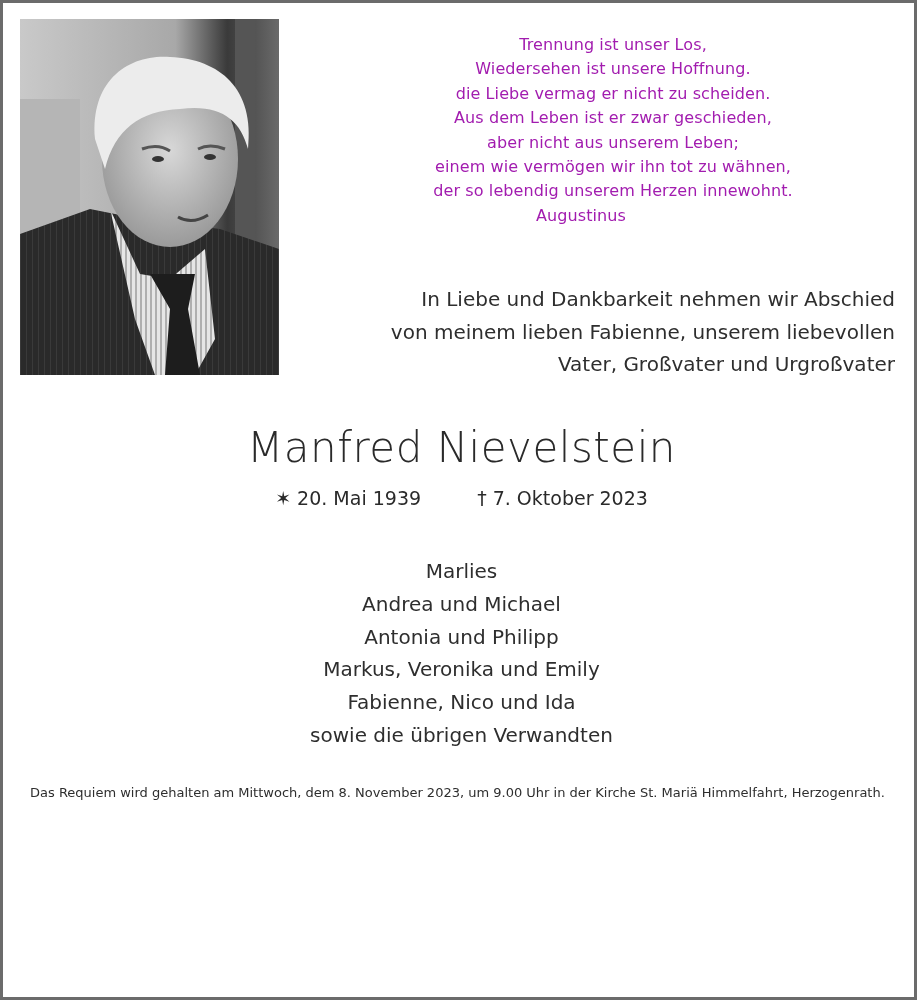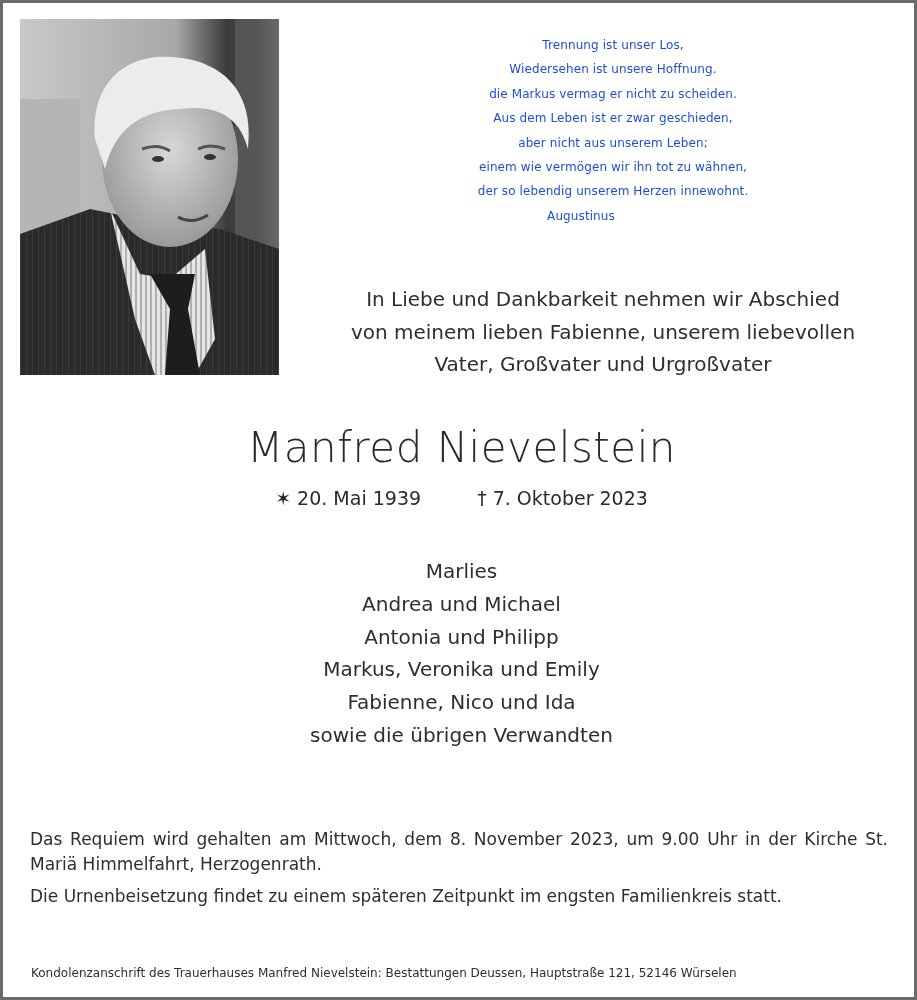--- a/index.html
+++ b/index.html
@@ -9,47 +9,47 @@
       position: absolute; left: 3px; top: 3px; width: 911px; height: 994px;
       background: #ffffff;
     }
     .photo {
       position: absolute; left: 17px; top: 16px; width: 259px; height: 356px;
       background: #8a8a8a; overflow: hidden;
     }
     .photo svg { display: block; width: 100%; height: 100%; }
     .quote {
       position: absolute; left: 340px; top: 30px; width: 540px;
-      text-align: center; font-size: 12px; line-height: 24.4px; color: #1d4ed8;
+      text-align: center; font-size: 16px; line-height: 24.4px; color: #a21caf;
       letter-spacing: 0.1px;
     }
     .quote .author { text-align: center; padding-right: 64px; }
     .farewell {
-      position: absolute; left: 300px; top: 280px; width: 600px;
-      text-align: center; font-size: 20px; line-height: 32.5px; color: #2e2e2e;
+      position: absolute; left: 292px; top: 280px; width: 600px;
+      text-align: right; font-size: 20px; line-height: 32.5px; color: #2e2e2e;
     }
     .name {
       position: absolute; left: 0; top: 420px; width: 917px;
       text-align: center; font-size: 42px; font-weight: 300; color: #2a2a2a;
       letter-spacing: 0.5px; font-family: "DejaVu Sans", sans-serif;
     }
     .dates {
       position: absolute; left: 0; top: 484px; width: 917px;
       text-align: center; font-size: 19px; color: #2a2a2a;
     }
     .dates .date { display: inline-block; }
     .dates .gap { display: inline-block; width: 44px; }
     .family {
       position: absolute; left: 0; top: 552px; width: 917px;
       text-align: center; font-size: 20px; line-height: 32.8px; color: #2e2e2e;
     }
     .notices {
       position: absolute; left: 27px; top: 778px; width: 858px;
-      font-size: 17px; line-height: 24.5px; color: #2e2e2e;
-      text-align: justify; text-align-last: left; margin-top: 46px;
+      font-size: 13px; line-height: 24.5px; color: #2e2e2e;
+      text-align: justify; text-align-last: left;
     }
     .notices p { margin-bottom: 8px; }
     .footer {
       position: absolute; left: 28px; top: 963px; width: 860px;
       font-size: 12px; color: #2e2e2e; white-space: nowrap;
     }
   </style>
 </head>
 <body>
 
@@ -97,21 +97,21 @@
       <path d="M122 130 Q138 124 150 132" stroke="#555" stroke-width="3" fill="none"></path>
       <path d="M178 130 Q190 124 205 130" stroke="#555" stroke-width="3" fill="none"></path>
 
       <path d="M158 198 Q172 206 188 196" stroke="#444" stroke-width="3" fill="none"></path>
     </svg>
   </div>
 
   <div class="quote">
     <div>Trennung ist unser Los,</div>
     <div>Wiedersehen ist unsere Hoffnung.</div>
-    <div>die Markus vermag er nicht zu scheiden.</div>
+    <div>die Liebe vermag er nicht zu scheiden.</div>
     <div>Aus dem Leben ist er zwar geschieden,</div>
     <div>aber nicht aus unserem Leben;</div>
     <div>einem wie vermögen wir ihn tot zu wähnen,</div>
     <div>der so lebendig unserem Herzen innewohnt.</div>
     <div class="author">Augustinus</div>
   </div>
 
   <div class="farewell">
     <div>In Liebe und Dankbarkeit nehmen wir Abschied</div>
     <div>von meinem lieben Fabienne, unserem liebevollen</div>
@@ -136,17 +136,15 @@
     <div>Marlies</div>
     <div>Andrea und Michael</div>
     <div>Antonia und Philipp</div>
     <div>Markus, Veronika und Emily</div>
     <div>Fabienne, Nico und Ida</div>
     <div>sowie die übrigen Verwandten</div>
   </div>
 
   <div class="notices">
     <p>Das Requiem wird gehalten am Mittwoch, dem 8. November 2023, um 9.00 Uhr in der Kirche St. Mariä Himmelfahrt, Herzogenrath.</p>
-    <p>Die Urnenbeisetzung findet zu einem späteren Zeitpunkt im engsten Familienkreis statt.</p>
   </div>
 
-  <div class="footer">Kondolenzanschrift des Trauerhauses Manfred Nievelstein: Bestattungen Deussen, Hauptstraße 121, 52146 Würselen</div>
 </div>
 
 </body></html>

